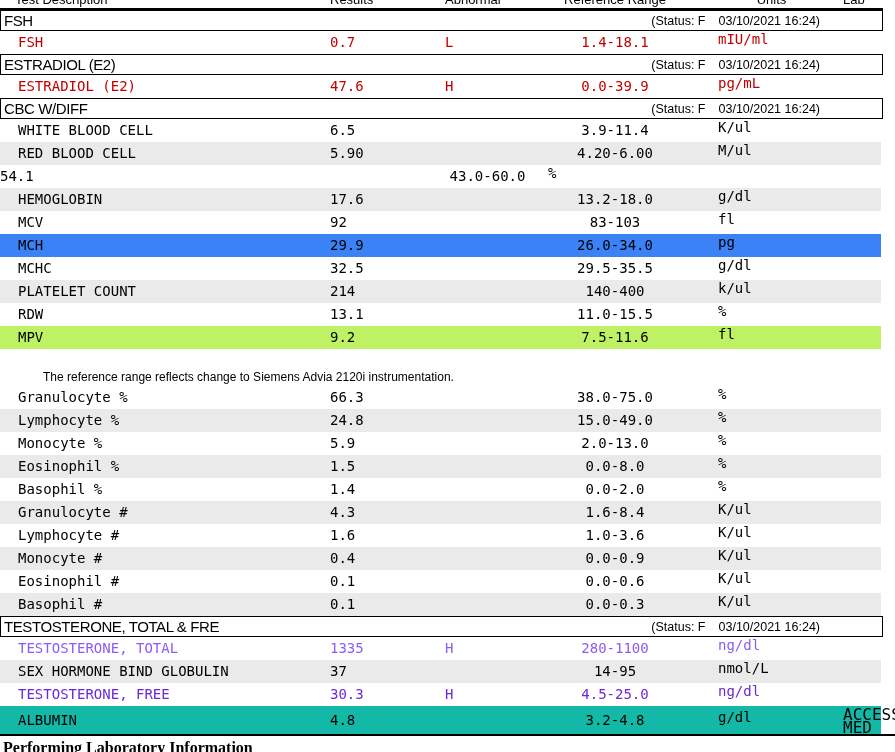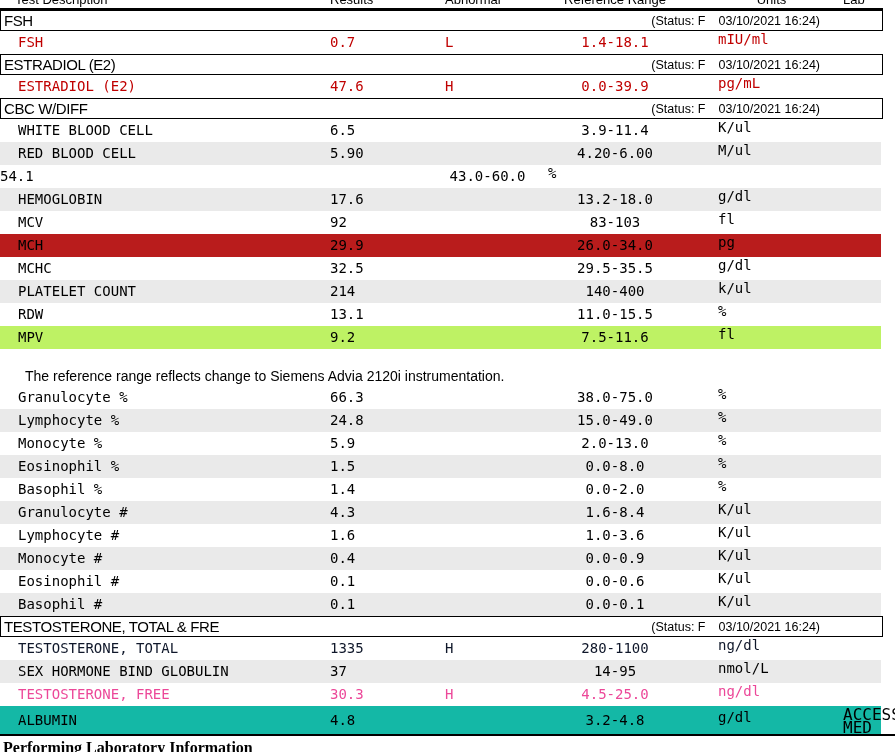--- a/index.html
+++ b/index.html
@@ -49,22 +49,22 @@
     background:#fff;
   }
   .lab-row .cell-test{padding-left:18px;white-space:nowrap;}
   .lab-row .cell-range{text-align:center;}
   .lab-row .cell-units{padding-left:18px;position:relative;top:-3px;white-space:nowrap;}
   .lab-row .cell-lab{font-size:16px;line-height:13px;padding-top:1px;}
   
   .note-row{
     width:881px;height:37px;background:#fff;
     display:flex;align-items:flex-end;
-    padding-left:25px;box-sizing:border-box;padding-bottom:2px;
-    font-family:"Liberation Sans", sans-serif;font-size:14px;
+    padding-left:43px;box-sizing:border-box;padding-bottom:2px;
+    font-family:"Liberation Sans", sans-serif;font-size:12px;
   }
   
   .footer{
     width:895px;border-top:2px solid #000;margin-top:0;
   }
   .footer-heading{
     font-family:"Liberation Serif", serif;
     font-weight:bold;font-size:16px;
     padding:3px 0 0 3px;
   }
@@ -155,21 +155,21 @@
         <div class="cell-lab"></div>
       </div>
       <div class="lab-row">
         <div class="cell-test">MCV</div>
         <div class="cell-result">92</div>
         <div class="cell-abn"></div>
         <div class="cell-range">83-103</div>
         <div class="cell-units">fl</div>
         <div class="cell-lab"></div>
       </div>
-      <div class="lab-row" style="background: #b91c1c;">
+      <div class="lab-row" style="background: #3b82f6;">
         <div class="cell-test">MCH</div>
         <div class="cell-result">29.9</div>
         <div class="cell-abn"></div>
         <div class="cell-range">26.0-34.0</div>
         <div class="cell-units">pg</div>
         <div class="cell-lab"></div>
       </div>
       <div class="lab-row">
         <div class="cell-test">MCHC</div>
         <div class="cell-result">32.5</div>
@@ -272,48 +272,48 @@
         <div class="cell-result">0.1</div>
         <div class="cell-abn"></div>
         <div class="cell-range">0.0-0.6</div>
         <div class="cell-units">K/ul</div>
         <div class="cell-lab"></div>
       </div>
       <div class="lab-row" style="background: rgb(234, 234, 234);">
         <div class="cell-test">Basophil #</div>
         <div class="cell-result">0.1</div>
         <div class="cell-abn"></div>
-        <div class="cell-range">0.0-0.1</div>
+        <div class="cell-range">0.0-0.3</div>
         <div class="cell-units">K/ul</div>
         <div class="cell-lab"></div>
       </div>
       <div class="section-box">
         <span class="section-name">TESTOSTERONE, TOTAL &amp; FRE</span>
         <span class="section-status">
           <span>(Status: F</span>
           <span>03/10/2021 16:24)</span>
         </span>
       </div>
-      <div class="lab-row" style="color: #0f172a;">
+      <div class="lab-row" style="color: #8b5cf6;">
         <div class="cell-test">TESTOSTERONE, TOTAL</div>
         <div class="cell-result">1335</div>
         <div class="cell-abn">H</div>
         <div class="cell-range">280-1100</div>
         <div class="cell-units">ng/dl</div>
         <div class="cell-lab"></div>
       </div>
       <div class="lab-row" style="background: rgb(234, 234, 234);">
         <div class="cell-test">SEX HORMONE BIND GLOBULIN</div>
         <div class="cell-result">37</div>
         <div class="cell-abn"></div>
         <div class="cell-range">14-95</div>
         <div class="cell-units">nmol/L</div>
         <div class="cell-lab"></div>
       </div>
-      <div class="lab-row" style="color: #ec4899;">
+      <div class="lab-row" style="color: #6d28d9;">
         <div class="cell-test">TESTOSTERONE, FREE</div>
         <div class="cell-result">30.3</div>
         <div class="cell-abn">H</div>
         <div class="cell-range">4.5-25.0</div>
         <div class="cell-units">ng/dl</div>
         <div class="cell-lab"></div>
       </div>
       <div class="lab-row" style="background: #14b8a6; min-height: 28px;">
         <div class="cell-test">ALBUMIN</div>
         <div class="cell-result">4.8</div>

